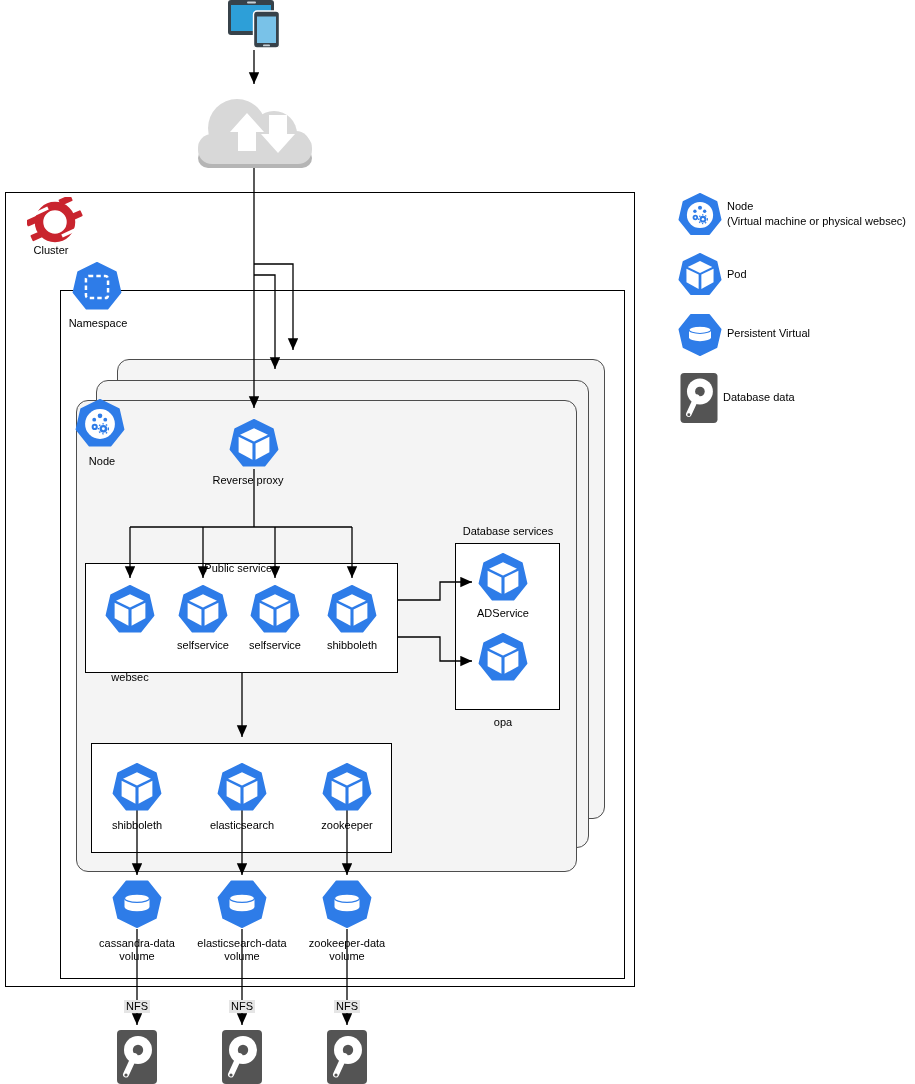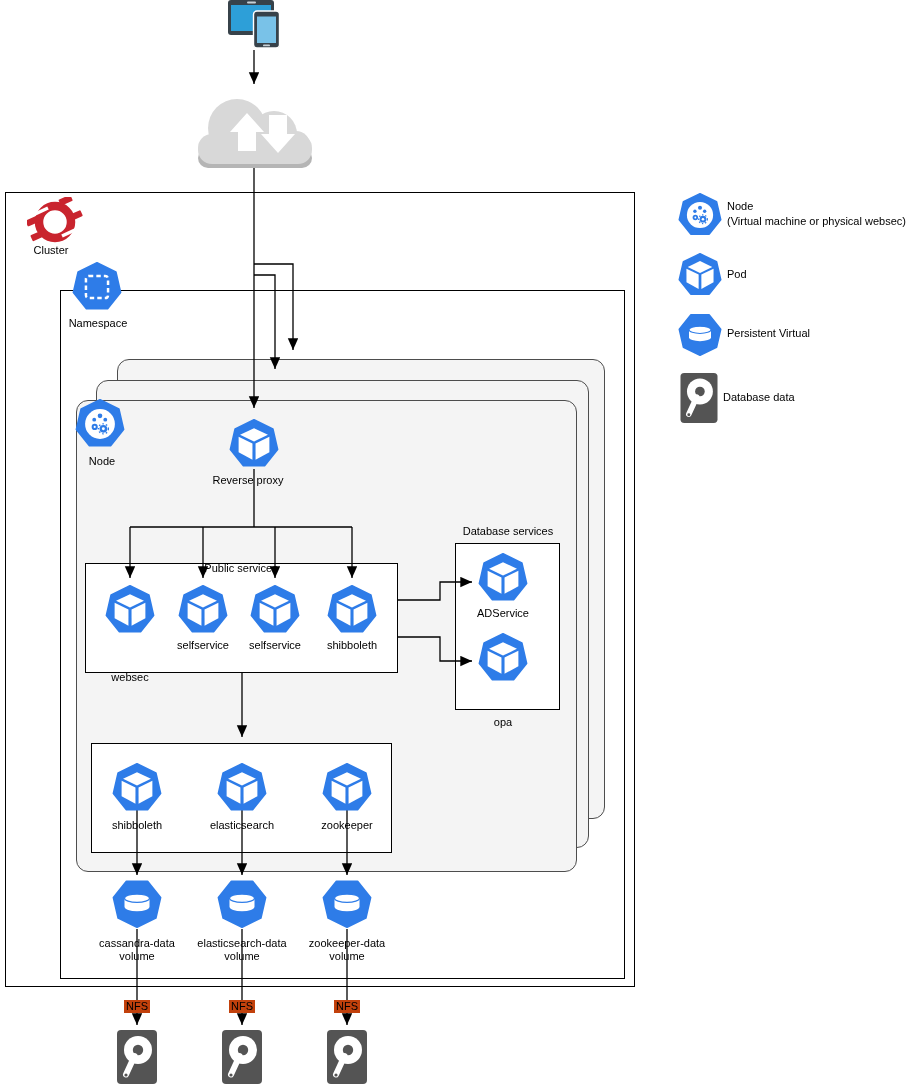--- a/index.html
+++ b/index.html
@@ -4,21 +4,21 @@
 <style>
   html,body{margin:0;padding:0;background:#fff;}
   .canvas{position:relative;width:915px;height:1084px;background:#fff;overflow:hidden;
           font-family:"Liberation Sans",sans-serif;}
   .abs{position:absolute;}
   .box{position:absolute;border:1px solid #000;background:transparent;box-sizing:border-box;}
   .nodebox{position:absolute;border:1px solid #4d4d4d;background:#f4f4f4;border-radius:12px;box-sizing:border-box;}
   .whitebox{position:absolute;border:1px solid #000;background:#fff;box-sizing:border-box;}
   .lbl{position:absolute;font-size:11px;line-height:13px;color:#000;white-space:nowrap;}
   .ctr{transform:translateX(-50%);text-align:center;}
-  .nfs{background:#c2410c;padding:0 2px;}
+  .nfs{background:#e5e5e5;padding:0 2px;}
   svg.conn{pointer-events:none;}
 </style>
 </head>
 <body>
 
 <div class="canvas">
 
   <svg width="0" height="0" style="position:absolute" aria-hidden="true">
     <defs>
 

